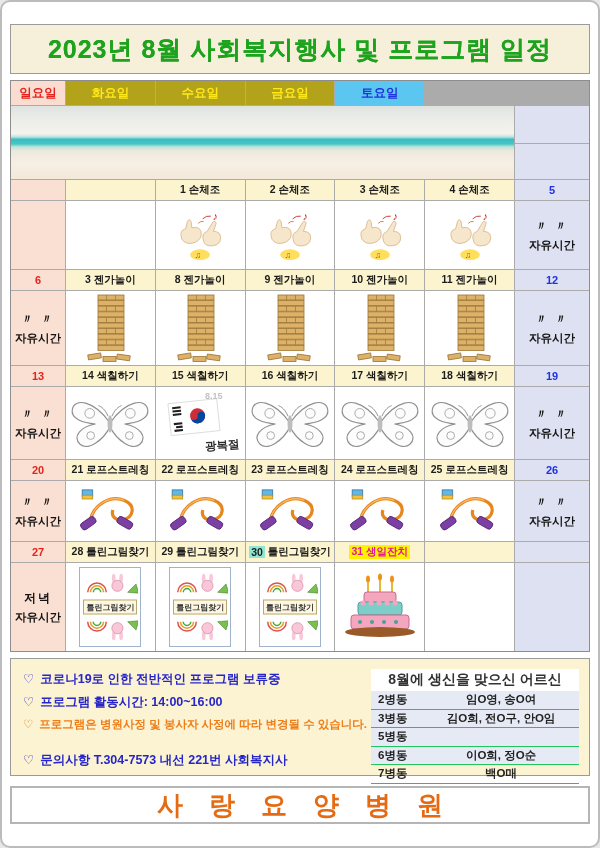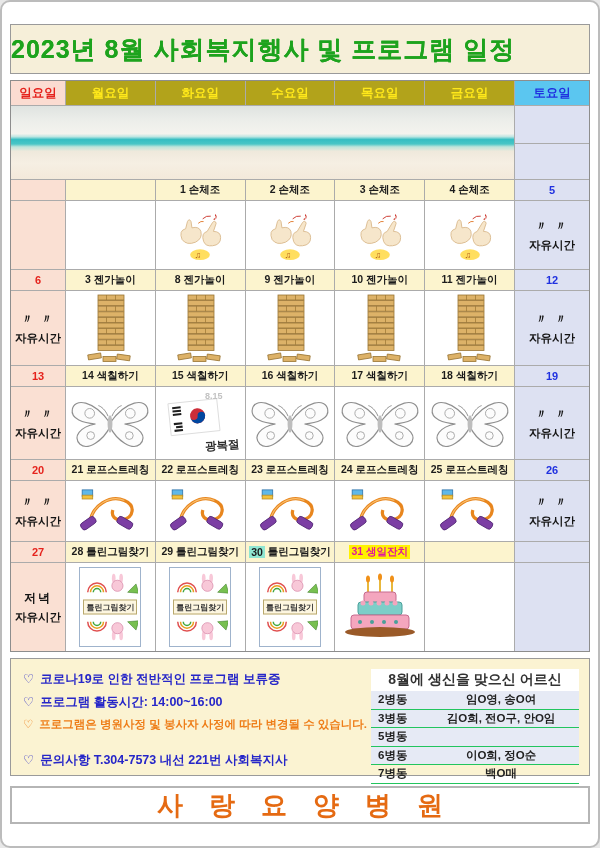--- a/index.html
+++ b/index.html
@@ -5,21 +5,21 @@
   * { margin:0; padding:0; box-sizing:border-box; }
   html,body { background:#e8e8e8; }
   body { font-family:"Liberation Sans","DejaVu Sans",sans-serif; }
   .page {
     position:relative; width:600px; height:848px; background:#ffffff;
     border:2px solid #bcbcbc; border-radius:10px; overflow:hidden;
   }
   
   .title-box {
     margin:22px 8px 6px 8px; height:50px; background:#f6efd9;
-    border:1px solid #9a9a9a; display:flex; align-items:center; justify-content:flex-start;
+    border:1px solid #9a9a9a; display:flex; align-items:center; justify-content:center;
   }
   .title-box .t {
     color:#1da31d; font-weight:bold; font-size:25px; letter-spacing:1px;
     text-shadow:0 0 0 #1da31d;
   }
   
   .calendar {
     margin:0 8px; display:grid;
     grid-template-columns:54px repeat(5,1fr) 74px;
     grid-template-rows:24px 73px 20px 68px 20px 74px 20px 72px 20px 60px 20px 88px;
@@ -184,24 +184,22 @@
 
 <div class="page">
 
   <div class="title-box">
     <span class="t">2023년 8월 사회복지행사 및 프로그램 일정</span>
   </div>
 
   <div class="calendar">
 
     <div class="cell hdr hdr-sun">일요일</div>
-    <div class="cell hdr hdr-wd">월요일</div>
     <div class="cell hdr hdr-wd">화요일</div>
     <div class="cell hdr hdr-wd">수요일</div>
-    <div class="cell hdr hdr-wd">목요일</div>
     <div class="cell hdr hdr-wd">금요일</div>
     <div class="cell hdr hdr-sat">토요일</div>
 
     <div class="cell photo"></div>
     <div class="cell sat-photo">
         <div class="mid"></div>
       </div>
 
     <div class="cell datec sun"></div>
     <div class="cell datec empty-cream"></div>

